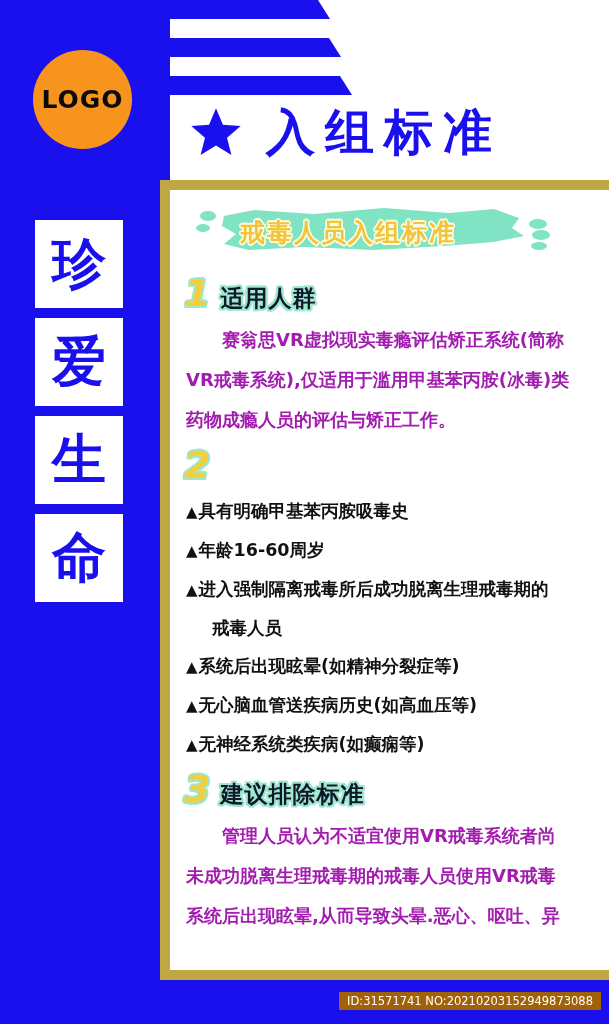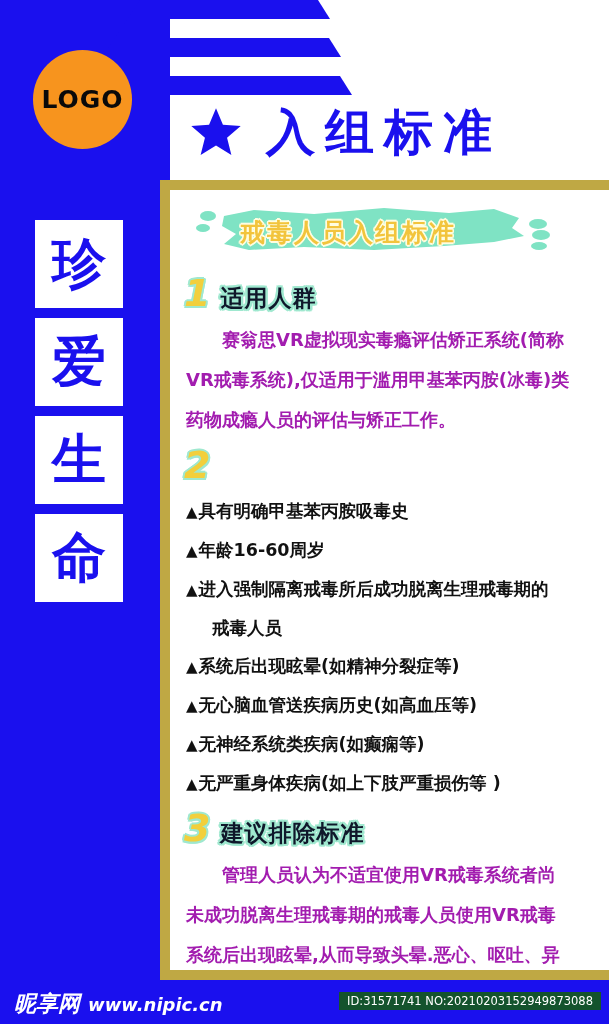--- a/index.html
+++ b/index.html
@@ -118,21 +118,21 @@
   .footer-logo .zh{
     color:#ffffff;font-weight:bold;font-size:22px;font-style:italic;letter-spacing:0px;
     font-family:"DejaVu Sans","Liberation Sans",sans-serif;
   }
   .footer-logo .url{
     color:#ffffff;font-weight:bold;font-style:italic;font-size:18px;
     font-family:"DejaVu Sans","Liberation Sans",sans-serif;
   }
   .footer-id{
     position:absolute;right:8px;top:12px;
-    background:#14532d;color:#ffffff;font-size:11.5px;padding:2px 8px;
+    background:#a16207;color:#ffffff;font-size:11.5px;padding:2px 8px;
     font-family:"DejaVu Sans","Liberation Sans",sans-serif;white-space:nowrap;
   }
   .gold-foot{
     position:absolute;left:160px;bottom:44px;width:449px;height:10px;background:#bfa844;z-index:7;
   }
 </style>
 </head>
 <body>
 
 <div id="stage">
@@ -205,34 +205,29 @@
       <span class="sec-num">2</span>
     </div>
     <div class="bullets">
       <div class="bullet"><span class="tri">▲</span><span>具有明确甲基苯丙胺吸毒史</span></div>
       <div class="bullet"><span class="tri">▲</span><span>年龄16-60周岁</span></div>
       <div class="bullet"><span class="tri">▲</span><span>进入强制隔离戒毒所后成功脱离生理戒毒期的</span></div>
       <div class="bullet cont"><span>戒毒人员</span></div>
       <div class="bullet"><span class="tri">▲</span><span>系统后出现眩晕(如精神分裂症等)</span></div>
       <div class="bullet"><span class="tri">▲</span><span>无心脑血管送疾病历史(如高血压等)</span></div>
       <div class="bullet"><span class="tri">▲</span><span>无神经系统类疾病(如癫痫等)</span></div>
-      <div class="bullet"><span class="tri">▲</span><span>无严重身体疾病(如上下肢严重损伤等 )</span></div>
     </div>
 
     <div class="sec-head">
       <span class="sec-num">3</span>
       <span class="sec-title">建议排除标准</span>
     </div>
     <div class="para indent">管理人员认为不适宜使用VR戒毒系统者尚</div>
     <div class="para">未成功脱离生理戒毒期的戒毒人员使用VR戒毒</div>
     <div class="para">系统后出现眩晕,从而导致头晕.恶心、呕吐、异</div>
 
   </div>
 
   <div class="footer">
-    <div class="footer-logo">
-      <span class="zh">昵享网</span>
-      <span class="url">www.nipic.cn</span>
-    </div>
     <div class="footer-id">ID:31571741 NO:20210203152949873088</div>
   </div>
 
 </div>
 
 </body></html>

